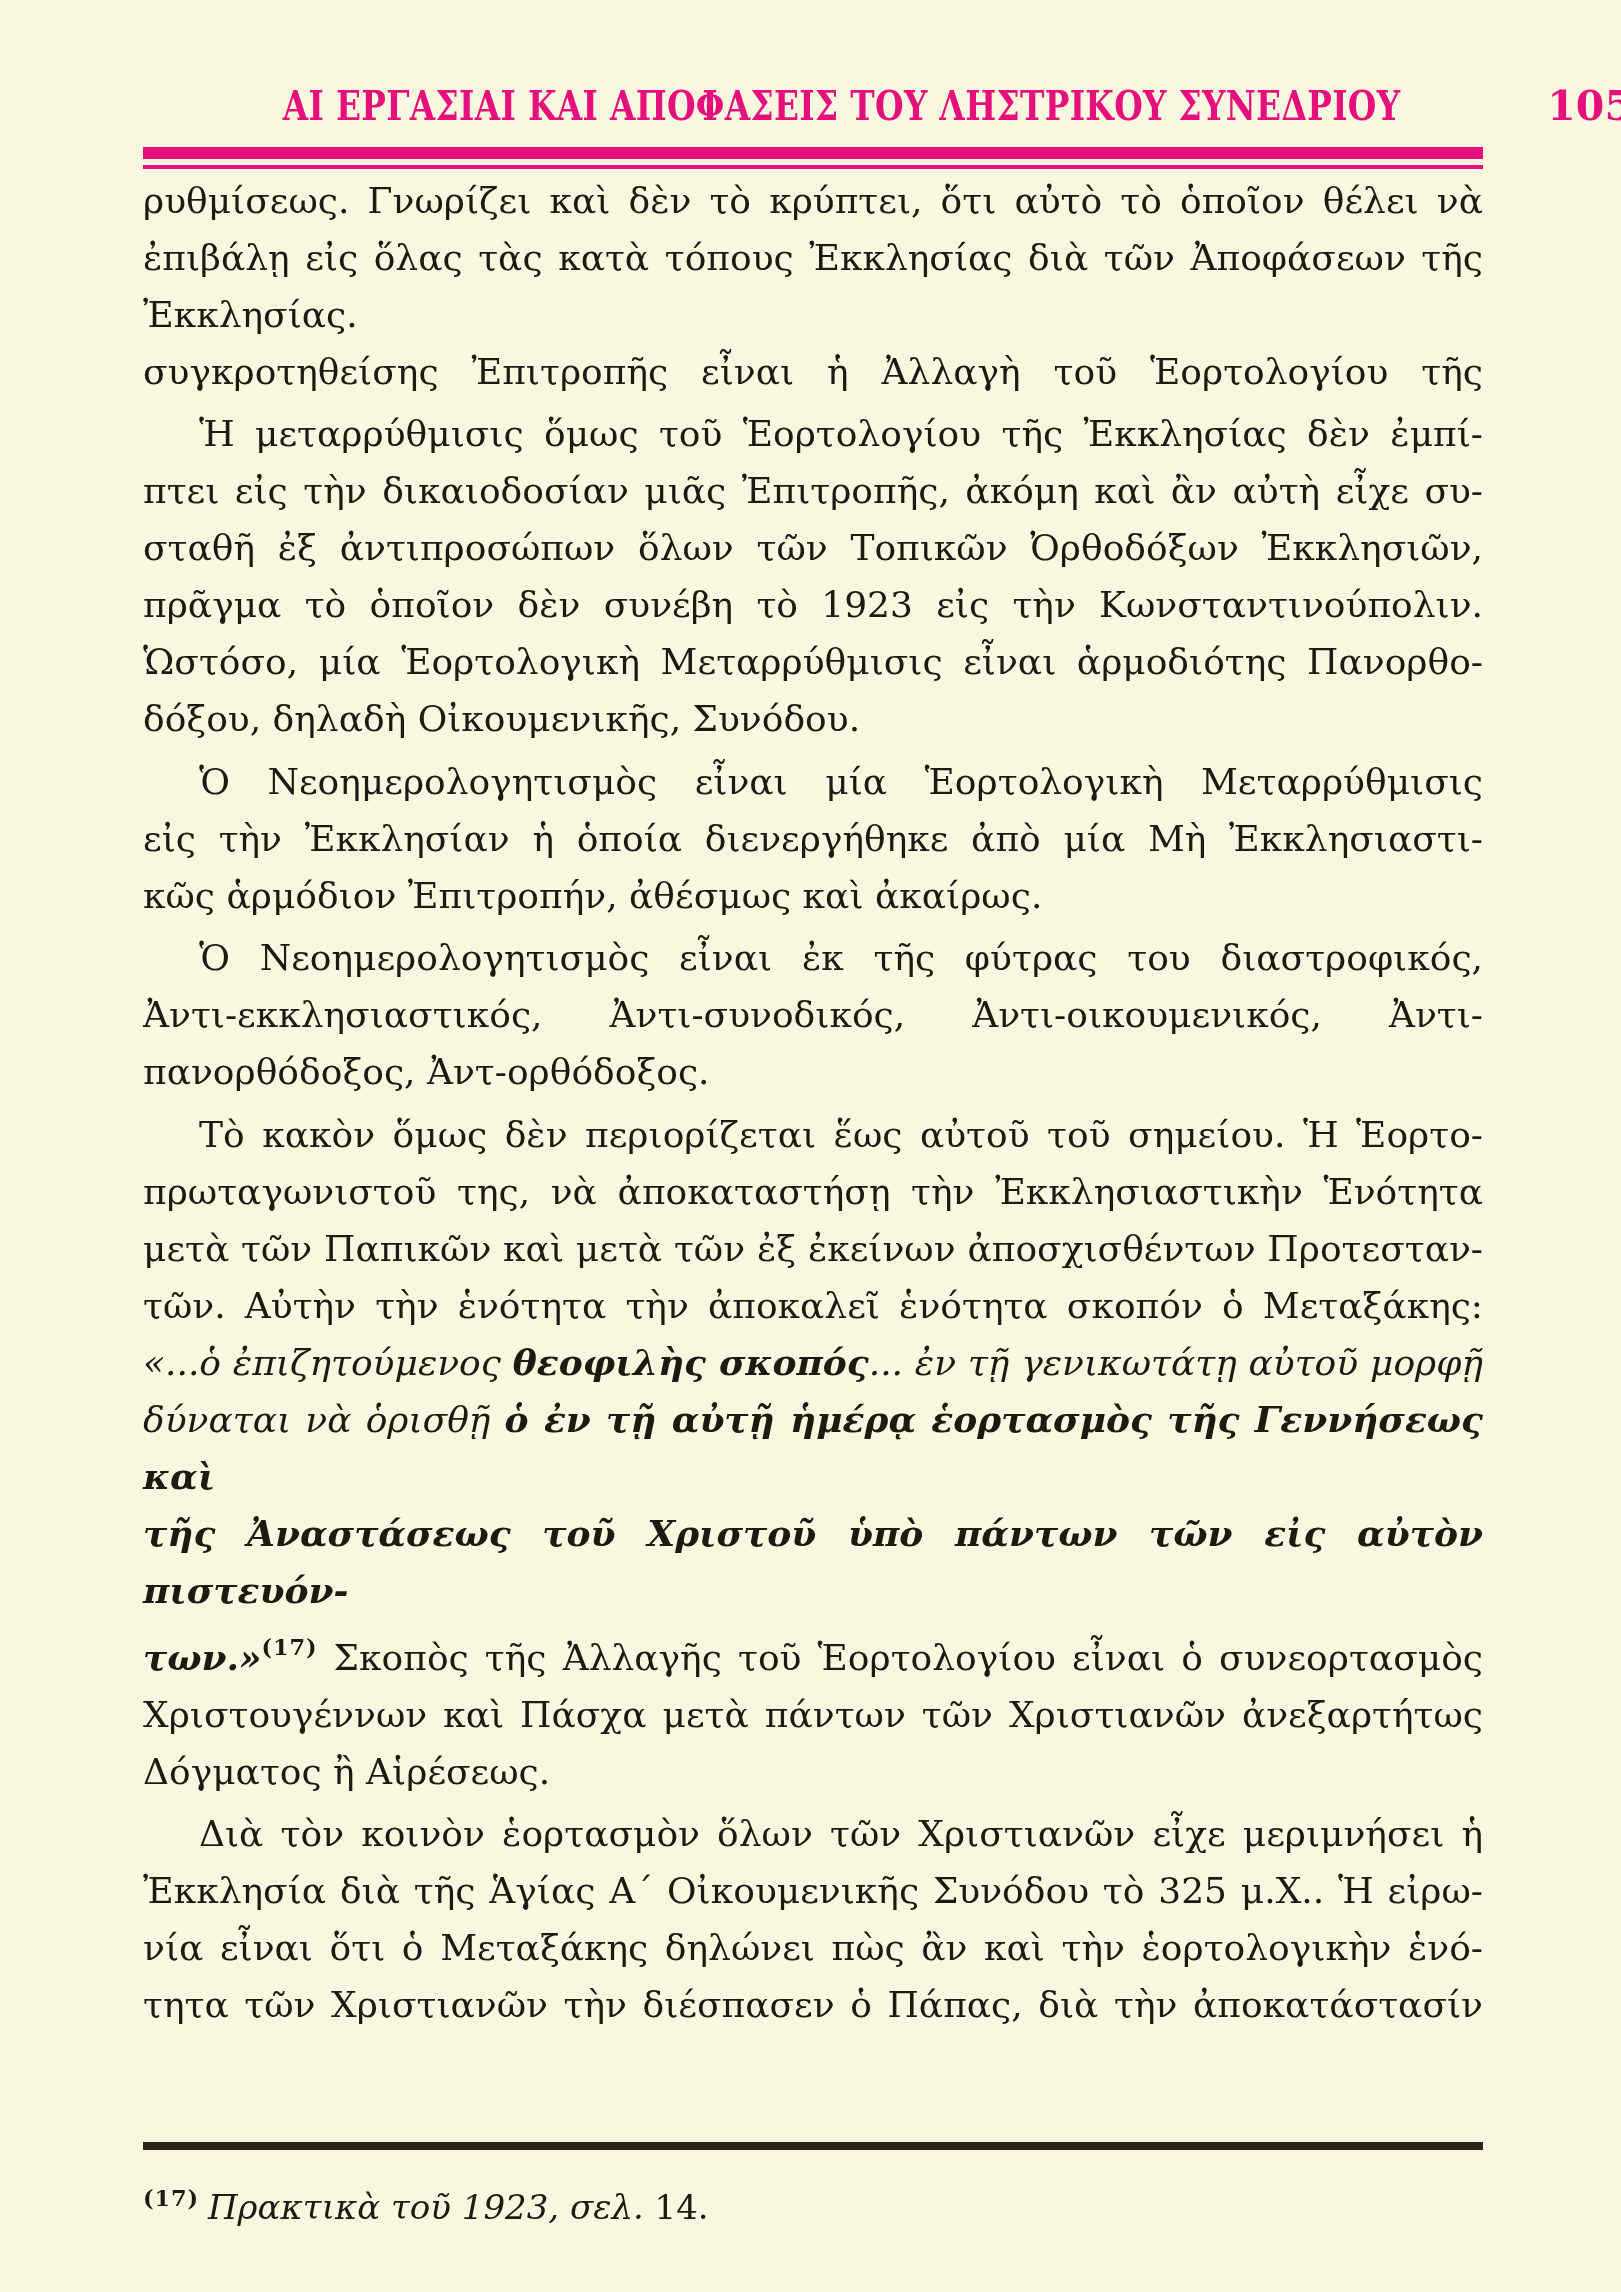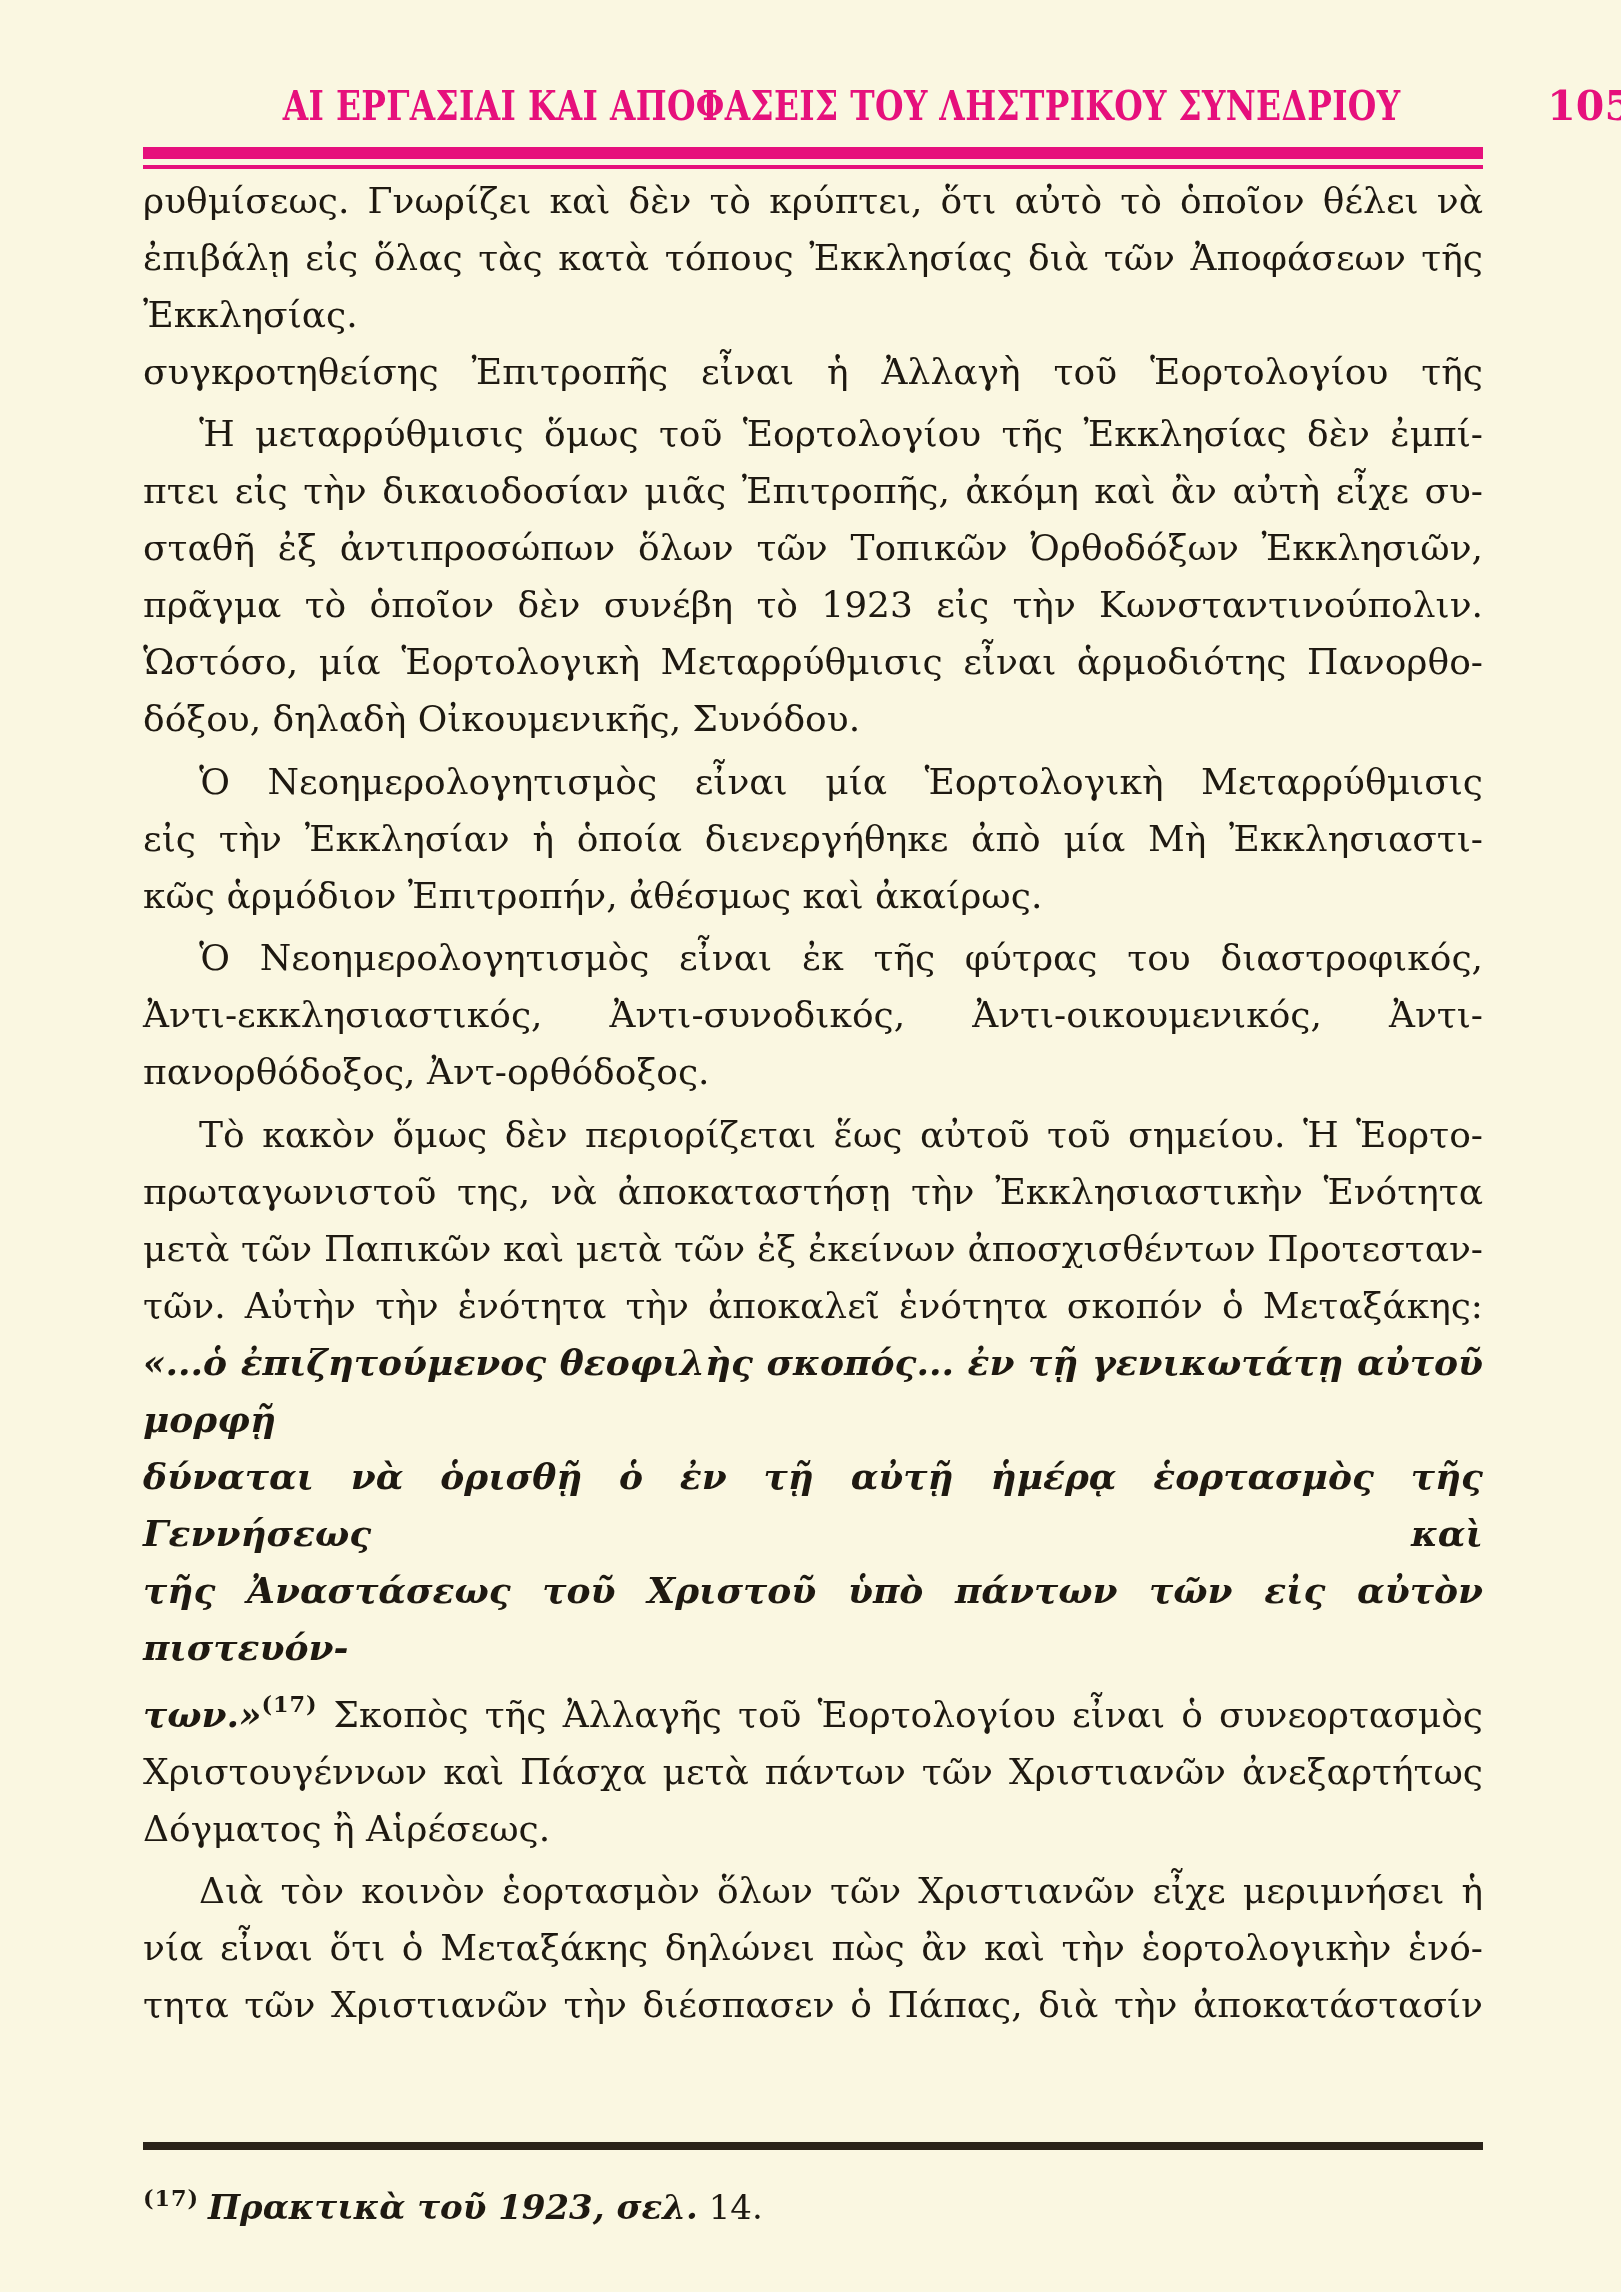--- a/index.html
+++ b/index.html
@@ -40,21 +40,21 @@
   .para{margin:0 0 5.4px 0;}
   .line{
     display:block;
     text-align:justify;
     text-align-last:justify;
     white-space:normal;
   }
   .line.last{text-align-last:left;}
   .line.indent{padding-left:56px;}
   .b{font-weight:normal;}
-  .i{font-style:italic;font-weight:bold;}
+  .i{font-style:italic;}
   .bi{font-weight:bold;font-style:italic;}
   .sup{font-weight:bold;font-size:22.4px;vertical-align:15px;letter-spacing:0.9px;}
   .footnote-rule{
     position:absolute;top:2142px;left:143px;width:1340px;height:8px;
     background:#2B241A;
   }
   .footnote{
     position:absolute;top:2171px;left:143px;width:1340px;
     font-size:34px;line-height:54px;
   }
@@ -110,20 +110,21 @@
         <div class="line"><span>τῶν. Αὐτὴν τὴν ἑνότητα τὴν ἀποκαλεῖ </span><span class="b">ἑνότητα σκοπόν</span><span> ὁ Μεταξάκης:</span></div>
         <div class="line"><span class="i">«...ὁ ἐπιζητούμενος </span><span class="bi">θεοφιλὴς σκοπός</span><span class="i">... ἐν τῇ γενικωτάτῃ αὐτοῦ μορφῇ</span></div>
         <div class="line"><span class="i">δύναται νὰ ὁρισθῇ </span><span class="bi">ὁ ἐν τῇ αὐτῇ ἡμέρᾳ ἑορτασμὸς τῆς Γεννήσεως καὶ</span></div>
         <div class="line"><span class="bi">τῆς Ἀναστάσεως τοῦ Χριστοῦ ὑπὸ πάντων τῶν εἰς αὐτὸν πιστευόν-</span></div>
         <div class="line"><span class="bi">των.»</span><span class="sup">(17)</span><span> Σκοπὸς τῆς Ἀλλαγῆς τοῦ Ἑορτολογίου εἶναι ὁ συνεορτασμὸς</span></div>
         <div class="line"><span>Χριστουγέννων καὶ Πάσχα μετὰ πάντων τῶν Χριστιανῶν ἀνεξαρτήτως</span></div>
         <div class="line last"><span>Δόγματος ἢ Αἱρέσεως.</span></div>
       </div>
       <div class="para">
         <div class="line indent"><span>Διὰ τὸν κοινὸν ἑορτασμὸν ὅλων τῶν Χριστιανῶν εἶχε μεριμνήσει ἡ</span></div>
+        <div class="line"><span>Ἐκκλησία διὰ τῆς Ἁγίας Α´ Οἰκουμενικῆς Συνόδου τὸ </span><span class="b">325</span><span> μ.Χ.. Ἡ εἰρω-</span></div>
         <div class="line"><span>νία εἶναι ὅτι ὁ Μεταξάκης δηλώνει πὼς ἂν καὶ τὴν ἑορτολογικὴν ἑνό-</span></div>
         <div class="line"><span>τητα τῶν Χριστιανῶν τὴν διέσπασεν ὁ Πάπας, διὰ τὴν ἀποκατάστασίν</span></div>
       </div>
     </div>
 
   <div class="footnote-rule"></div>
 
   <div class="footnote">
     <span class="marker">(17)</span><span><span class="i">Πρακτικὰ τοῦ 1923, σελ.</span><span> 14.</span></span>
   </div>

